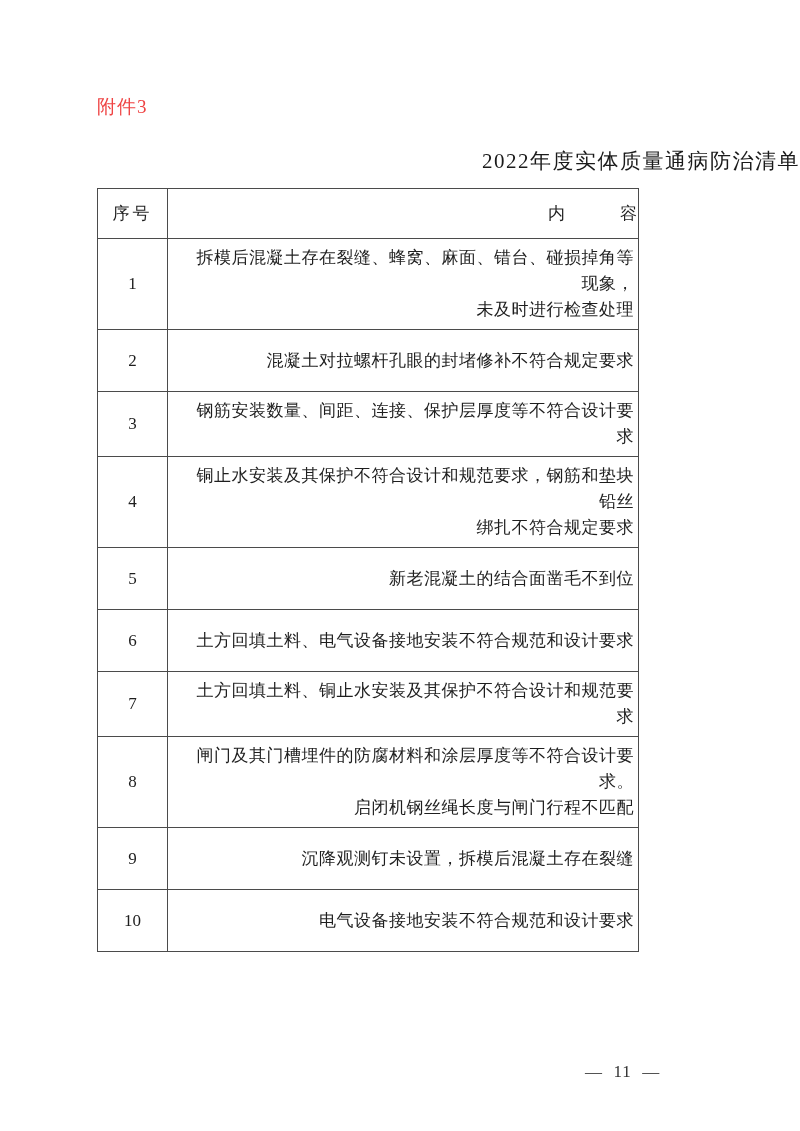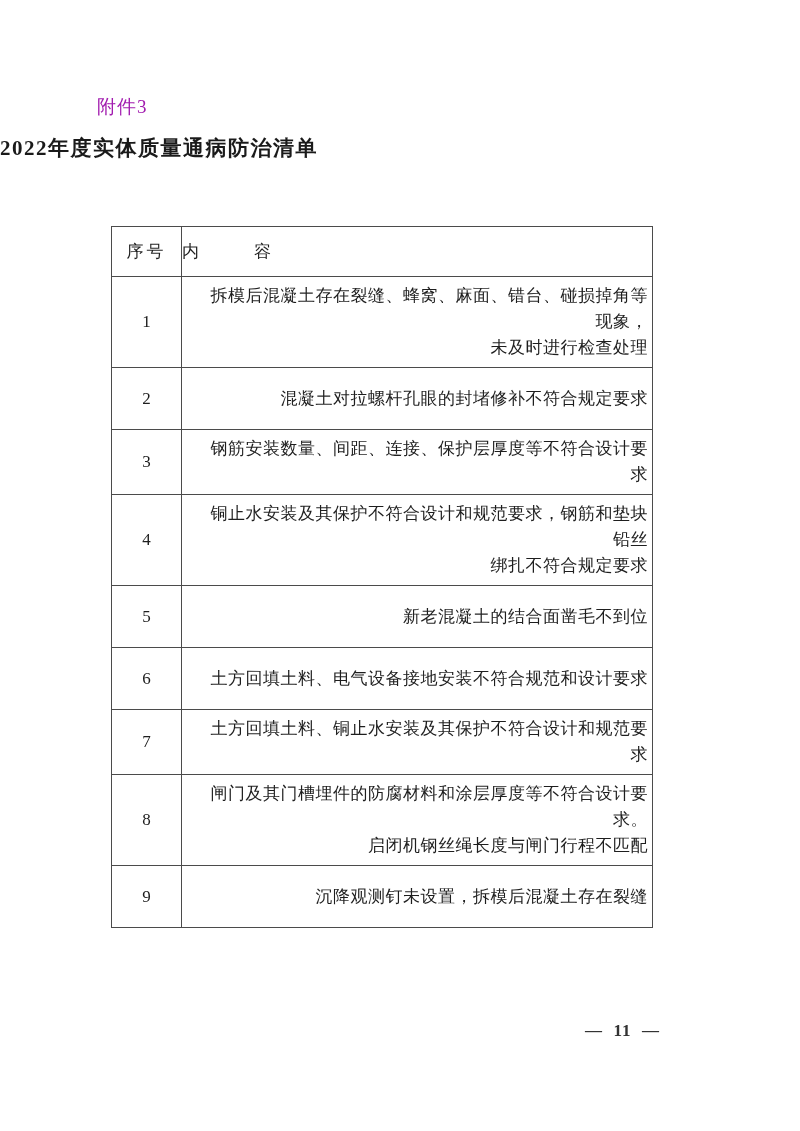--- a/index.html
+++ b/index.html
@@ -14,39 +14,38 @@
   .page {
     position: absolute;
     width: 800px; height: 1131px;
     background: #ffffff;
   }
   .attachment-label {
     position: absolute;
     left: 97px; top: 94px;
     font-size: 19px;
     letter-spacing: 1px;
-    color: #a21caf;
+    color: #ef4444;
   }
   .doc-title {
     position: absolute;
-    left: 0; top: 134px;
+    left: 0; top: 147px;
     width: 800px;
-    text-align: left;
+    text-align: right;
     font-size: 21px;
-    font-weight: bold;
+    font-weight: normal;
     letter-spacing: 1.5px;
     color: #1a1a1a;
   }
   table.doc-table {
     position: absolute;
-    left: 111px; top: 188px;
+    left: 97px; top: 188px;
     width: 542px;
     border-collapse: collapse;
     table-layout: fixed;
-    margin-top: 38px;
   }
   .doc-table td, .doc-table th {
     border: 1px solid #4b4b4b;
     font-weight: normal;
     font-size: 17px;
     color: #1e1e1e;
     vertical-align: middle;
   }
   .doc-table .col-index {
     width: 70px;
@@ -60,32 +59,31 @@
     white-space: pre-line;
   }
   .doc-table tr { height: 62px; }
   .doc-table tr.header-row { height: 50px; }
   .doc-table tr.tall { height: 74px; }
   .doc-table .header-index {
     text-align: center;
     letter-spacing: 3px;
   }
   .doc-table .header-content {
-    text-align: left;
+    text-align: right;
     letter-spacing: 1px;
     padding: 0;
   }
   .page-number {
     position: absolute;
-    left: 585px; top: 1021px;
+    left: 585px; top: 1062px;
     font-size: 17px;
     letter-spacing: 1px;
     color: #333333;
     white-space: pre;
-    font-weight: bold;
   }
 </style>
 </head>
 <body>
 
 <div class="page">
 
   <div class="attachment-label">附件3</div>
 
   <div class="doc-title">2022年度实体质量通病防治清单</div>
@@ -130,18 +128,22 @@
         </tr>
         <tr class="tall">
           <td class="col-index">8</td>
           <td class="col-content">闸门及其门槽埋件的防腐材料和涂层厚度等不符合设计要求。
 启闭机钢丝绳长度与闸门行程不匹配</td>
         </tr>
         <tr>
           <td class="col-index">9</td>
           <td class="col-content">沉降观测钉未设置，拆模后混凝土存在裂缝</td>
         </tr>
+        <tr>
+          <td class="col-index">10</td>
+          <td class="col-content">电气设备接地安装不符合规范和设计要求</td>
+        </tr>
       </tbody>
   </table>
 
   <div class="page-number">—  11  —</div>
 
 </div>
 
 </body></html>

